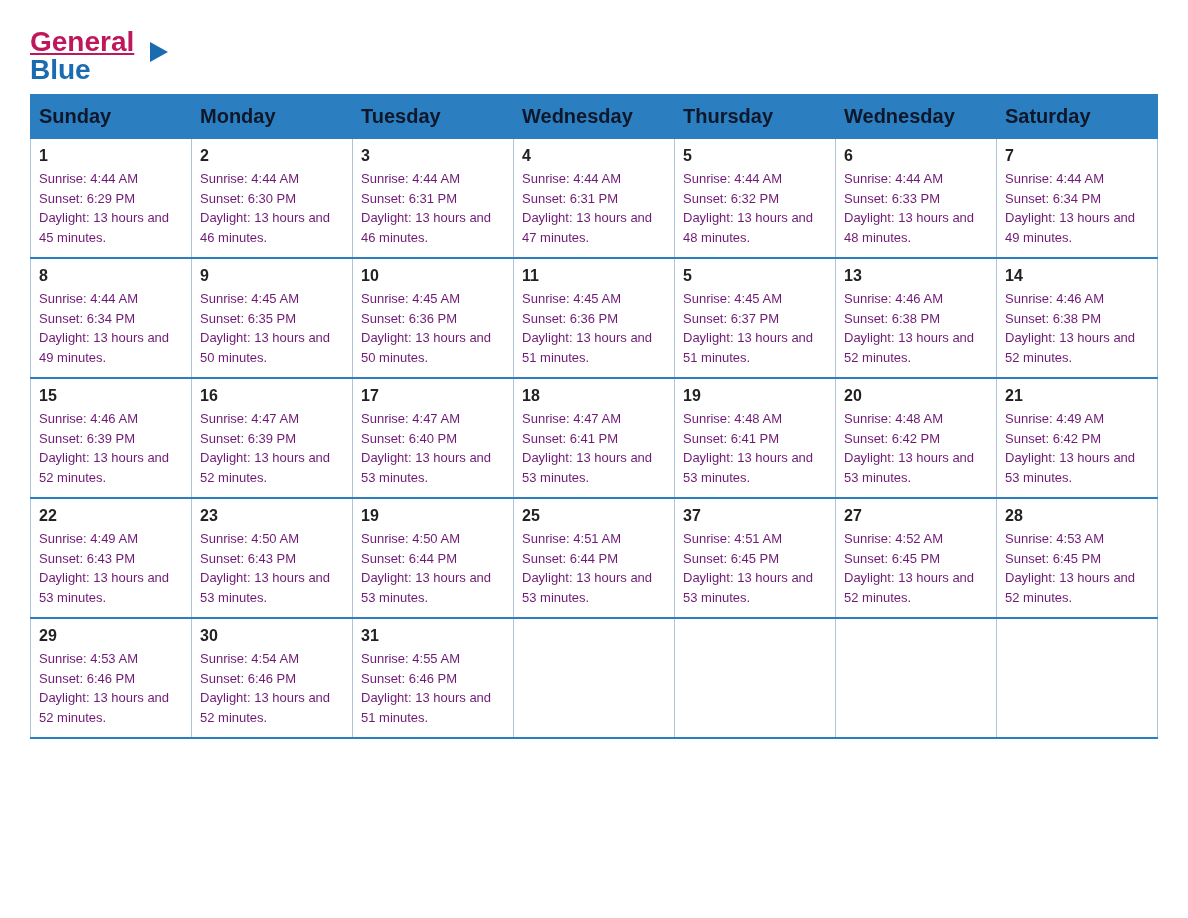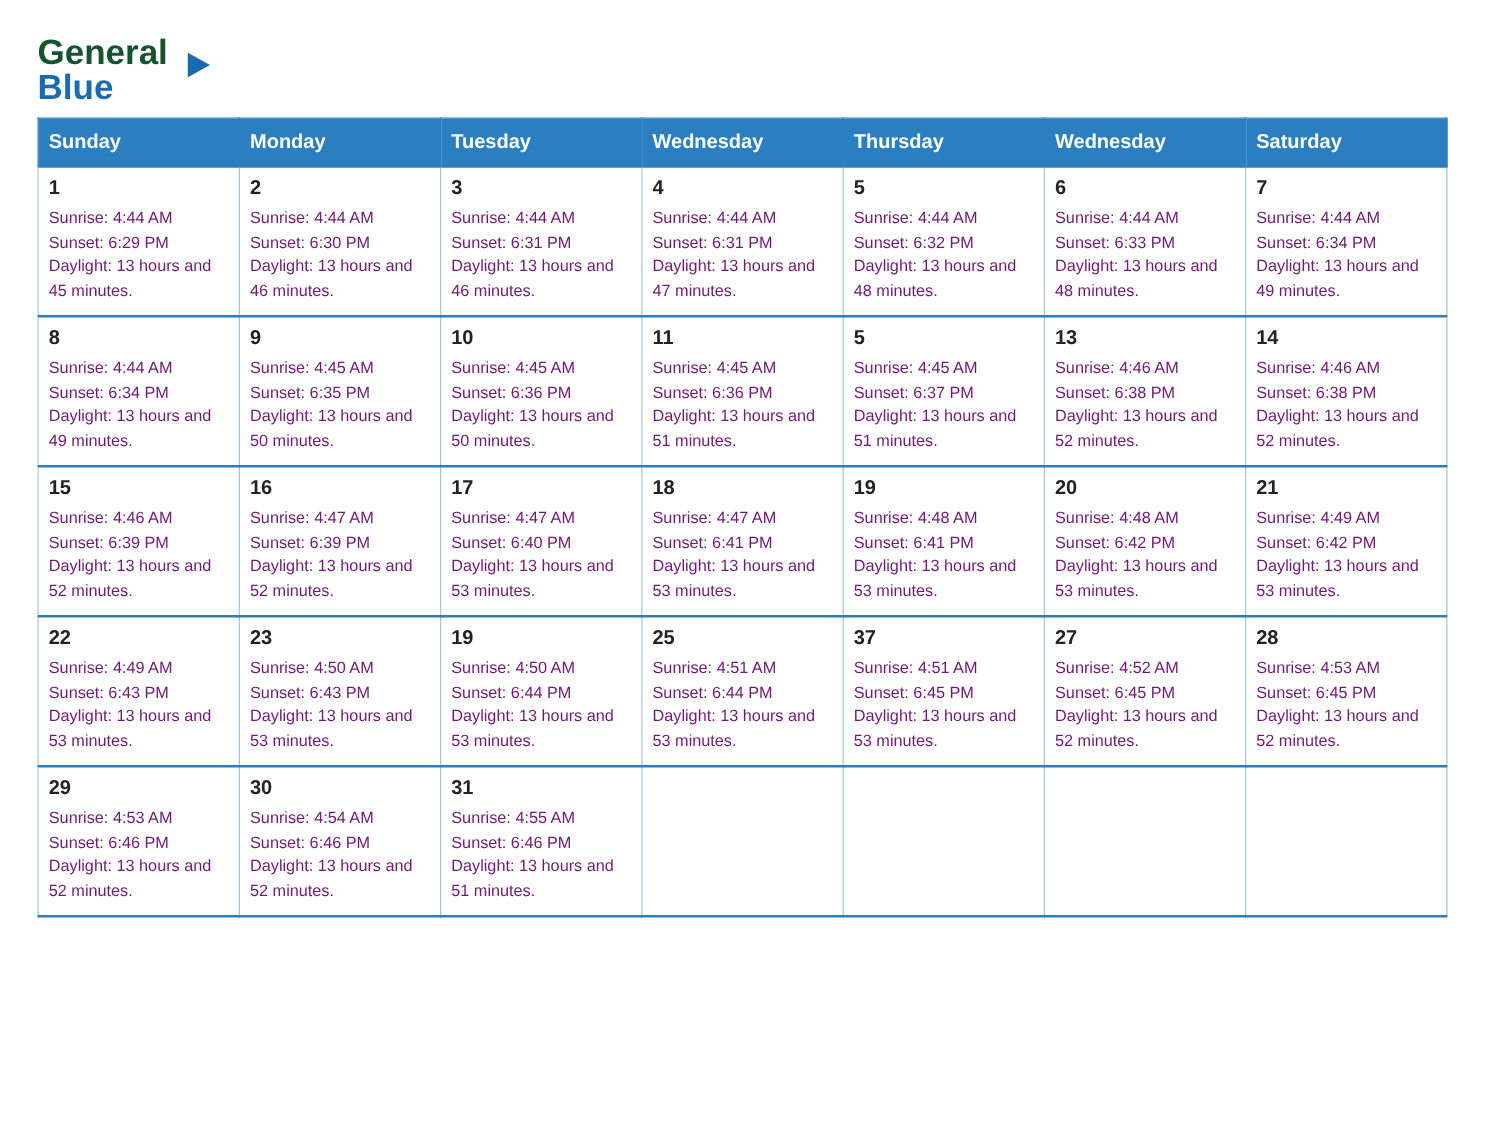--- a/index.html
+++ b/index.html
@@ -19,22 +19,23 @@
     }
     .logo {
       display: flex;
       flex-direction: column;
       align-items: flex-start;
       margin-top: 8px;
     }
     .logo-text-general {
       font-size: 28px;
       font-weight: bold;
-      color: #14532d;
+      color: #be185d;
       line-height: 1;
+      text-decoration: underline;
     }
     .logo-text-blue {
       font-size: 28px;
       font-weight: bold;
       color: #1a6baf;
       line-height: 1;
       margin-top: 24px;
     }
     .logo-row {
       display: flex;
@@ -56,24 +57,24 @@
       margin-top: 4px;
     }
     table {
       width: 100%;
       border-collapse: collapse;
       margin-top: 10px;
       font-size: 14px;
     }
     thead tr th {
       background-color: #2b7fc1;
-      color: #ffffff;
+      color: #0f172a;
       padding: 10px 8px;
       text-align: left;
-      font-size: 16px;
+      font-size: 20px;
       font-weight: bold;
       border: 1px solid #2b7fc1;
     }
     tbody tr td {
       vertical-align: top;
       padding: 8px 8px 10px 8px;
       border: 1px solid #b0c4d8;
       width: calc(100% / 7);
       min-height: 80px;
     }

